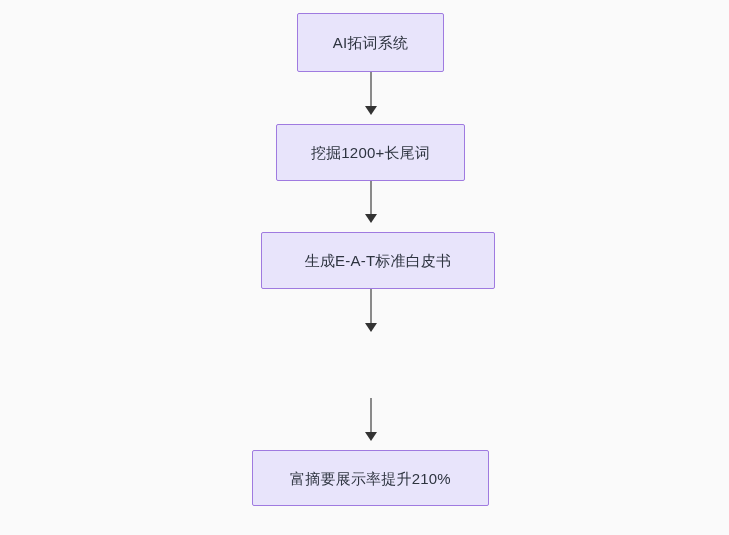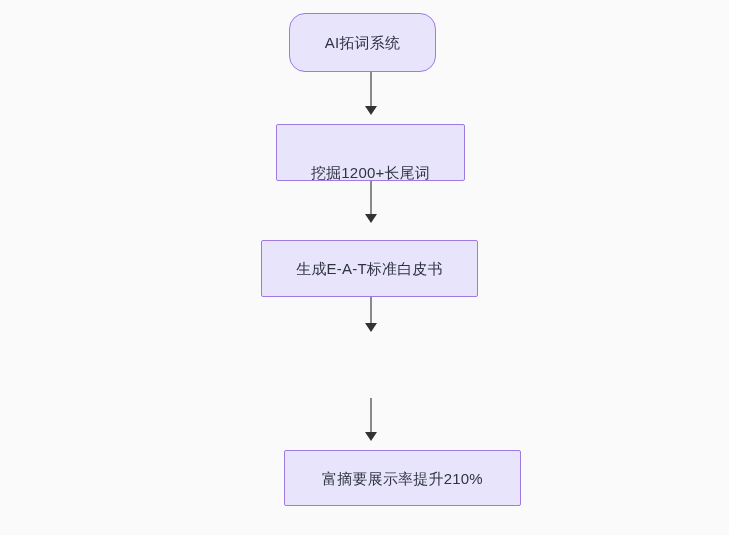--- a/index.html
+++ b/index.html
@@ -72,30 +72,30 @@
   </div>
   <div class="edge" id="edge3" style="left: 370px; top: 289px; width: 2px; height: 43px;">
     <div class="edge-line" style="height: 35px; background: rgb(138, 138, 138);"></div>
     <div class="edge-head" style="top: 34px; border-top-color: rgb(51, 51, 51);"></div>
   </div>
   <div class="edge" id="edge4" style="left: 370px; top: 398px; width: 2px; height: 43px;">
     <div class="edge-line" style="height: 35px; background: rgb(138, 138, 138);"></div>
     <div class="edge-head" style="top: 34px; border-top-color: rgb(51, 51, 51);"></div>
   </div>
 
-  <div class="node" id="node1" style="left: 289px; top: 13px; width: 147px; height: 59px; background: rgb(232, 228, 251); border-color: rgb(159, 122, 224); color: rgb(46, 52, 64); border-radius: 16px;">
+  <div class="node" id="node1" style="left: 297px; top: 13px; width: 147px; height: 59px; background: rgb(232, 228, 251); border-color: rgb(159, 122, 224); color: rgb(46, 52, 64);">
     <span class="node-label">AI拓词系统</span>
   </div>
 
-  <div class="node" id="node2" style="left: 276px; top: 124px; width: 189px; height: 57px; background: rgb(232, 228, 251); border-color: rgb(159, 122, 224); color: rgb(46, 52, 64); align-items: flex-end;">
+  <div class="node" id="node2" style="left: 276px; top: 124px; width: 189px; height: 57px; background: rgb(232, 228, 251); border-color: rgb(159, 122, 224); color: rgb(46, 52, 64);">
     <span class="node-label">挖掘1200+长尾词</span>
   </div>
 
-  <div class="node" id="node3" style="left: 261px; top: 240px; width: 217px; height: 57px; background: rgb(232, 228, 251); border-color: rgb(159, 122, 224); color: rgb(46, 52, 64);">
+  <div class="node" id="node3" style="left: 261px; top: 232px; width: 234px; height: 57px; background: rgb(232, 228, 251); border-color: rgb(159, 122, 224); color: rgb(46, 52, 64);">
     <span class="node-label">生成E-A-T标准白皮书</span>
   </div>
 
 
-  <div class="node" id="node5" style="left: 252px; top: 450px; width: 237px; height: 56px; background: rgb(232, 228, 251); border-color: rgb(159, 122, 224); color: rgb(46, 52, 64); margin-left: 32px;">
+  <div class="node" id="node5" style="left: 252px; top: 450px; width: 237px; height: 56px; background: rgb(232, 228, 251); border-color: rgb(159, 122, 224); color: rgb(46, 52, 64);">
     <span class="node-label">富摘要展示率提升210%</span>
   </div>
 
 </div>
 
 </body></html>

